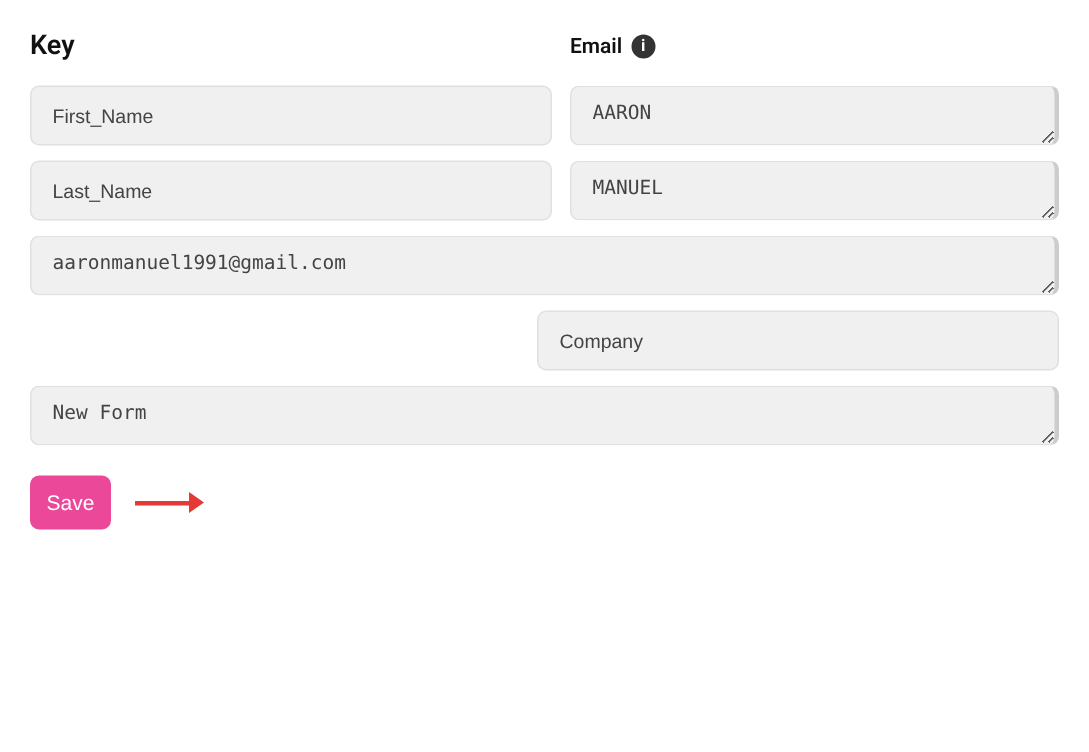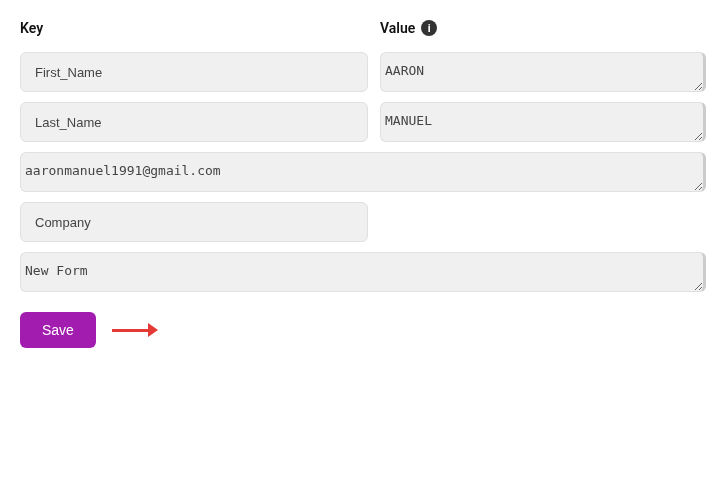--- a/index.html
+++ b/index.html
@@ -19,21 +19,21 @@
 
     .header-row {
       display: flex;
       align-items: center;
       margin-bottom: 16px;
       gap: 0;
     }
 
     .col-key-header {
       width: 360px;
-      font-size: 14px;
+      font-size: 18px;
       font-weight: 600;
       color: #111;
     }
 
     .col-value-header {
       flex: 1;
       font-size: 14px;
       font-weight: 600;
       color: #111;
       display: flex;
@@ -53,62 +53,63 @@
       font-size: 11px;
       font-weight: bold;
       cursor: default;
     }
 
     .form-row {
       display: flex;
       align-items: stretch;
       margin-bottom: 10px;
       gap: 12px;
+      justify-content: flex-end;
     }
 
     .key-field {
       width: 348px;
       background: #f0f0f0;
       border: 1px solid #e0e0e0;
       border-radius: 6px;
       padding: 10px 14px;
       font-size: 13px;
       color: #444;
       outline: none;
       resize: none;
       min-height: 40px;
     }
 
     .value-field {
       flex: 1;
       background: #f0f0f0;
       border: 1px solid #e0e0e0;
       border-radius: 6px;
-      padding: 10px 4px;
+      padding: 10px 14px;
       font-size: 13px;
       color: #444;
       outline: none;
       resize: vertical;
       min-height: 40px;
       border-right: 3px solid #ccc;
     }
 
     .footer-row {
       display: flex;
       align-items: center;
       margin-top: 20px;
       gap: 16px;
     }
 
     .save-button {
-      background: #a21caf;
+      background: #ec4899;
       color: #fff;
       border: none;
       border-radius: 6px;
-      padding: 10px 22px;
+      padding: 10px 11px;
       font-size: 14px;
       font-weight: 500;
       cursor: pointer;
     }
 
     .arrow-icon {
       display: flex;
       align-items: center;
     }
 
@@ -133,21 +134,21 @@
     }
   </style>
 </head>
 <body>
 
 <div>
 
   <div class="header-row">
     <div class="col-key-header">Key</div>
     <div class="col-value-header">
-      <span>Value</span>
+      <span>Email</span>
       <span class="info-icon">i</span>
     </div>
   </div>
 
   <div id="rows-container">
       <div class="form-row">
         <input type="text" class="key-field" readonly="" value="First_Name" style="">
         <textarea class="value-field" rows="1" style="">AARON</textarea>
       </div>
       <div class="form-row">

